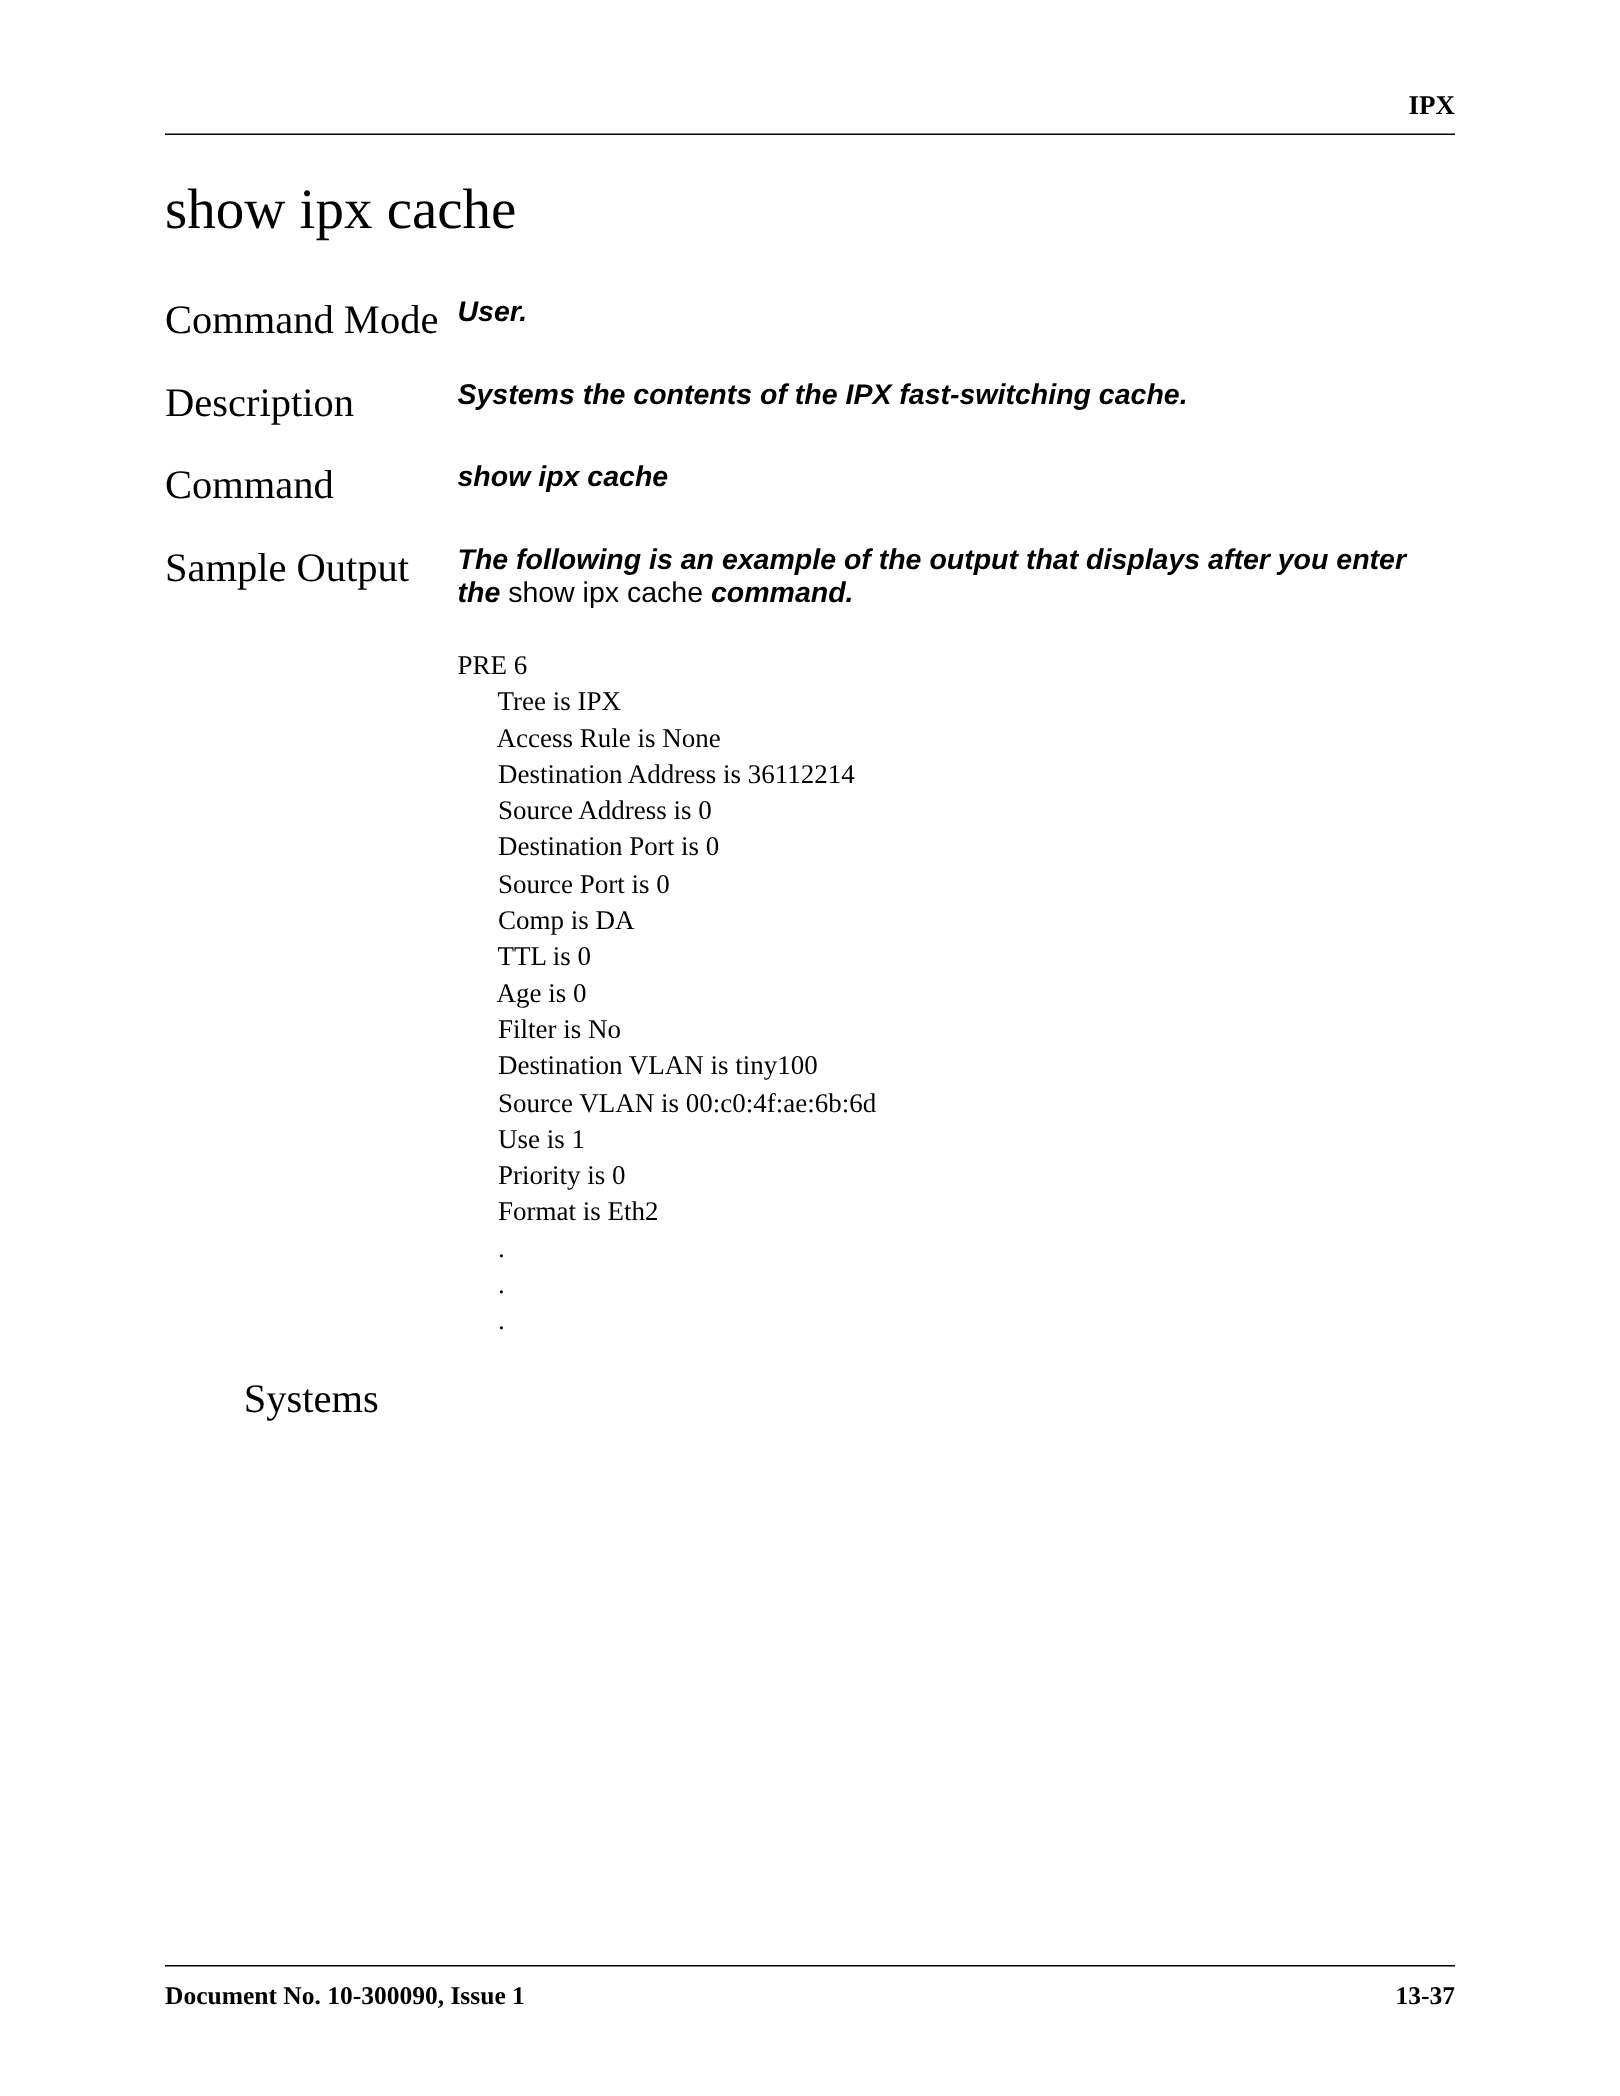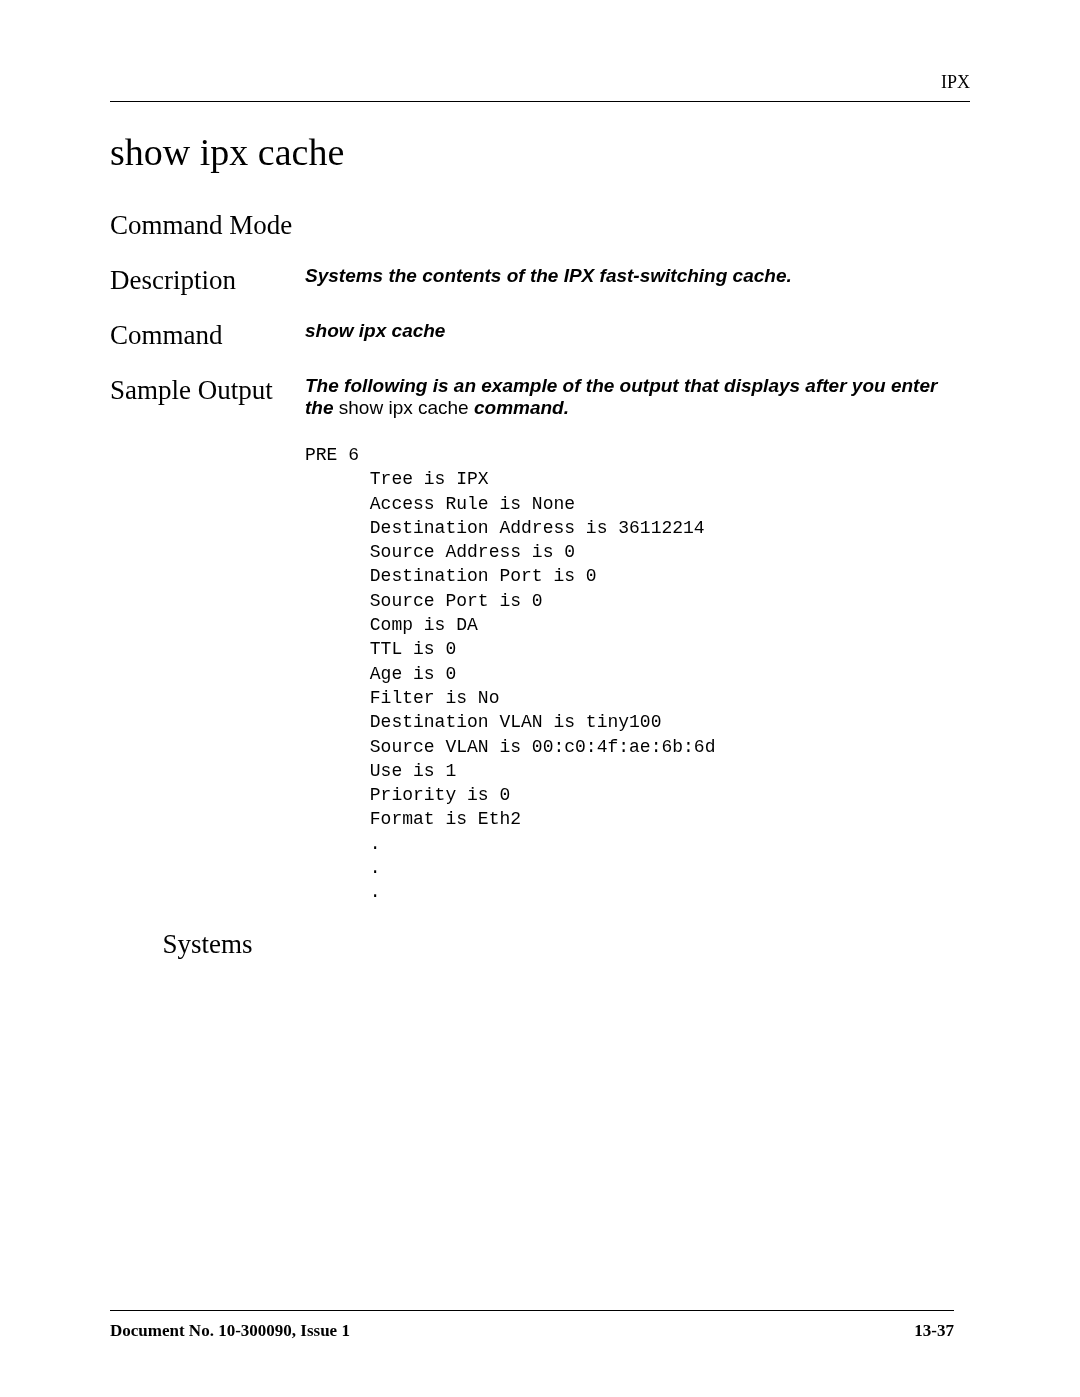--- a/index.html
+++ b/index.html
@@ -14,24 +14,23 @@
       box-sizing: border-box;
     }
     .page {
       padding: 60px 110px 50px 110px;
       box-sizing: border-box;
       height: 100%;
       position: relative;
     }
     .header-label {
       text-align: right;
-      font-weight: normal;
+      font-weight: bold;
       font-size: 18px;
       margin-bottom: 8px;
-      margin-top: 12px;
     }
     .header-rule {
       border: none;
       border-top: 1.5px solid #000;
       margin: 0 0 28px 0;
     }
     .title {
       font-size: 38px;
       font-weight: normal;
       margin: 0 0 36px 0;
@@ -61,30 +60,30 @@
       font-family: Arial, Helvetica, sans-serif;
       font-weight: bold;
       font-style: italic;
     }
     .sample-inline {
       font-family: Arial, Helvetica, sans-serif;
       font-weight: normal;
       font-style: normal;
     }
     .pre-output {
-      font-family: Liberation Mono, monospace;
+      font-family: Liberation Serif, serif;
       font-size: 18px;
       white-space: pre;
       margin-top: 24px;
       line-height: 1.35;
     }
     .footer {
       position: absolute;
       left: 110px;
-      right: 126px;
+      right: 110px;
       bottom: 56px;
     }
     .footer-rule {
       border: none;
       border-top: 1.5px solid #000;
       margin: 0 0 10px 0;
     }
     .footer-row {
       display: flex;
       justify-content: space-between;
@@ -98,20 +97,21 @@
 
 <div class="page">
 
   <div class="header-label">IPX</div>
   <hr class="header-rule">
 
   <h1 class="title">show ipx cache</h1>
 
   <div class="section-row">
     <div class="section-label">Command Mode</div>
+    <div class="section-value bold-italic">User.</div>
   </div>
 
   <div class="section-row">
     <div class="section-label">Description</div>
     <div class="section-value bold-italic">Systems the contents of the IPX fast-switching cache.</div>
   </div>
 
   <div class="section-row">
     <div class="section-label">Command</div>
     <div class="section-value bold-italic">show ipx cache</div>

